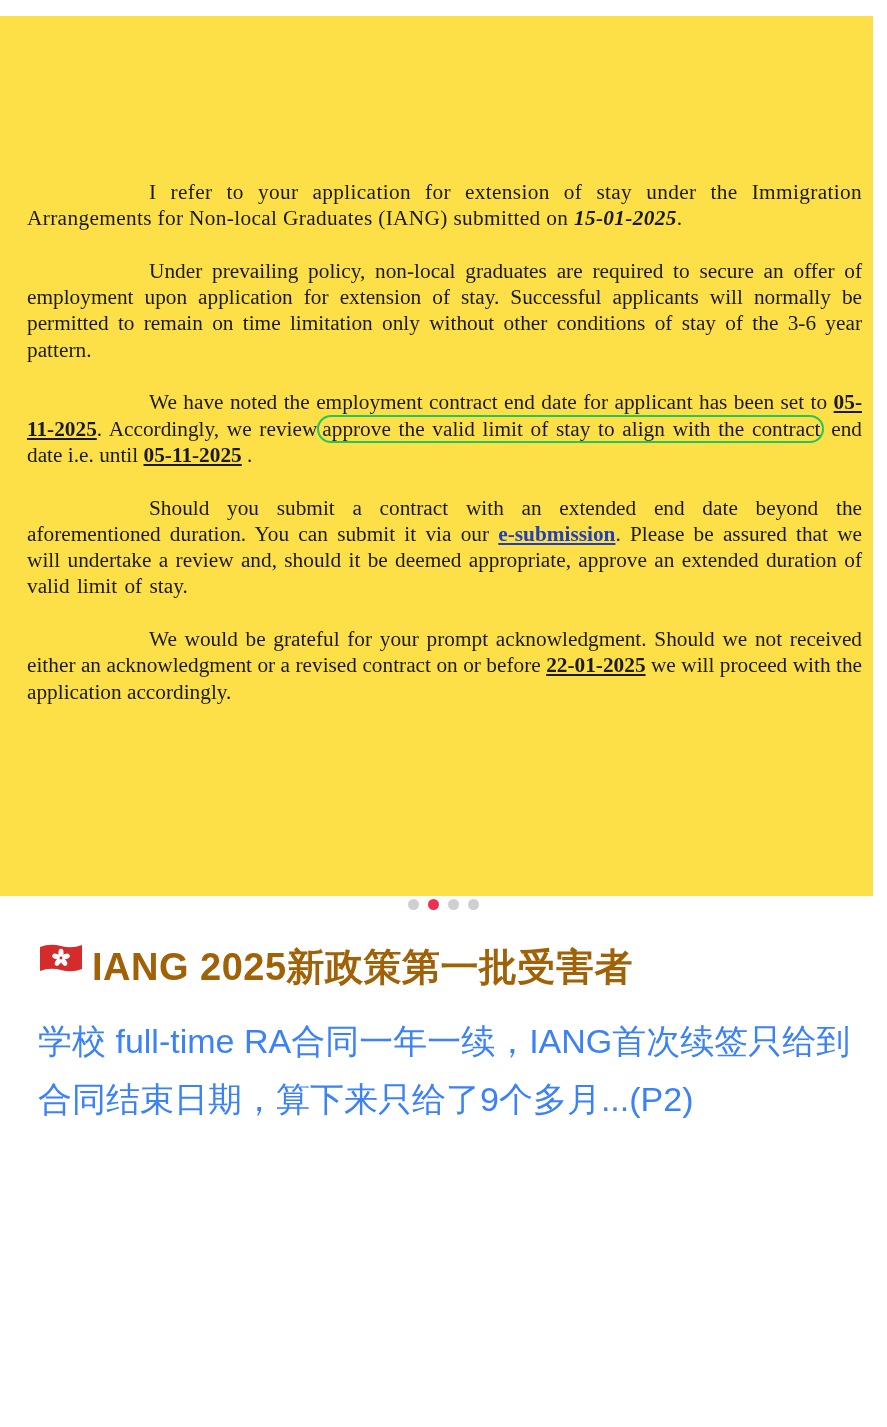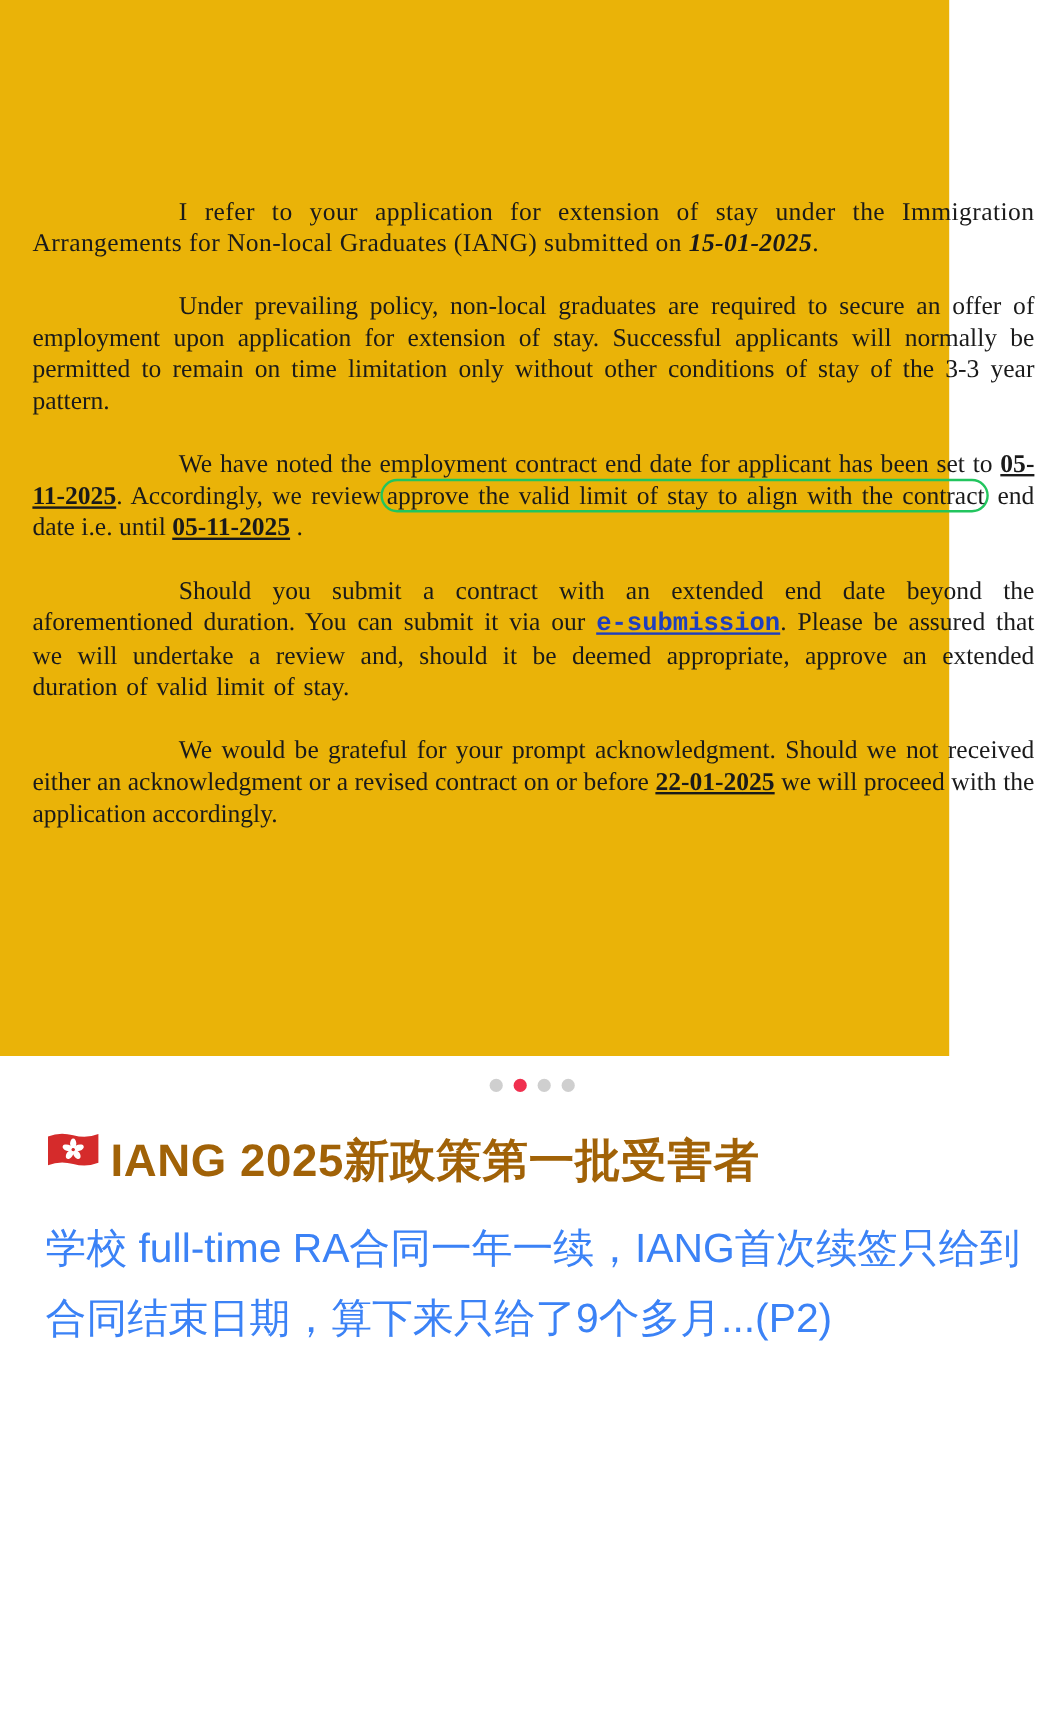--- a/index.html
+++ b/index.html
@@ -1,23 +1,23 @@
 <!DOCTYPE html>
 <html><head>
 <meta charset="utf-8">
 <style>
   html, body { margin: 0; padding: 0; background: #ffffff; }
   body { width: 887px; height: 1427px; overflow: hidden; position: relative; font-family: "Liberation Sans", "DejaVu Sans", sans-serif; color: #222; }
 
-  .carousel { position: absolute; left: 0; top: 0; width: 791px; height: 880px; background: #eab308; }
+  .carousel { position: absolute; left: 0; top: 16px; width: 873px; height: 880px; background: #fde047; }
   .letter { position: absolute; left: 27px; top: 163px; width: 835px; font-family: "Liberation Serif", "DejaVu Serif", serif; font-size: 21.3px; line-height: 26.3px; color: #1a1a1a; }
   .letter p { margin: 0 0 26.3px 0; text-align: justify; text-indent: 122px; }
   .it { font-style: italic; font-weight: bold; }
   .bu { font-weight: bold; text-decoration: underline; }
-  .link { color: #1f3fbf; font-weight: bold; text-decoration: underline; font-family: Liberation Mono, monospace; }
+  .link { color: #1f3fbf; font-weight: bold; text-decoration: underline; }
   .circled { border: 2px solid #22c55e; border-radius: 14px; padding: 0 1px 0 3px; }
   .p1 { letter-spacing: 0.35px; }
   .p2 { word-spacing: 0; }
   .p3 { }
   .p4 { word-spacing: 2px; }
 
   .dots { position: absolute; top: 899px; left: 0; width: 887px; display: flex; justify-content: center; gap: 9px; }
   .dot { width: 11px; height: 11px; border-radius: 50%; background: #cfcfcf; }
   .dot.active { background: #f0304f; }
 
@@ -29,21 +29,21 @@
   .body-text p { margin: 0; }
   .body-text .gap { height: 58px; }
 </style>
 </head>
 <body>
 
 <div class="carousel">
   <div class="letter">
     <p class="p1"><span>I refer to your application for extension of stay under the Immigration Arrangements for Non-local Graduates (IANG) submitted on </span><span class="it">15-01-2025</span><span>.</span></p>
 
-    <p class="p2"><span>Under prevailing policy, non-local graduates are required to secure an offer of employment upon application for extension of stay.  Successful applicants will normally be permitted to remain on time limitation only without other conditions of stay of the 3-3 year pattern.</span></p>
+    <p class="p2"><span>Under prevailing policy, non-local graduates are required to secure an offer of employment upon application for extension of stay.  Successful applicants will normally be permitted to remain on time limitation only without other conditions of stay of the 3-6 year pattern.</span></p>
 
     <p class="p3"><span>We have noted the employment contract end date for applicant has been set to </span><span class="bu">05-11-2025</span><span>.  Accordingly, we review</span><span class="circled">approve the valid limit of stay to align with the contract</span><span> end date i.e. until </span><span class="bu">05-11-2025</span><span> .</span></p>
 
     <p class="p4"><span>Should you submit a contract with an extended end date beyond the aforementioned duration.  You can submit it via our </span><span class="link">e-submission</span><span>.  Please be assured that we will undertake a review and, should it be deemed appropriate, approve an extended duration of valid limit of stay.</span></p>
 
     <p class="p5"><span>We would be grateful for your prompt acknowledgment.  Should we not received either an acknowledgment or a revised contract on or before </span><span class="bu">22-01-2025</span><span>  we will proceed with the application accordingly.</span></p>
   </div>
 </div>
 
 <div class="dots">

